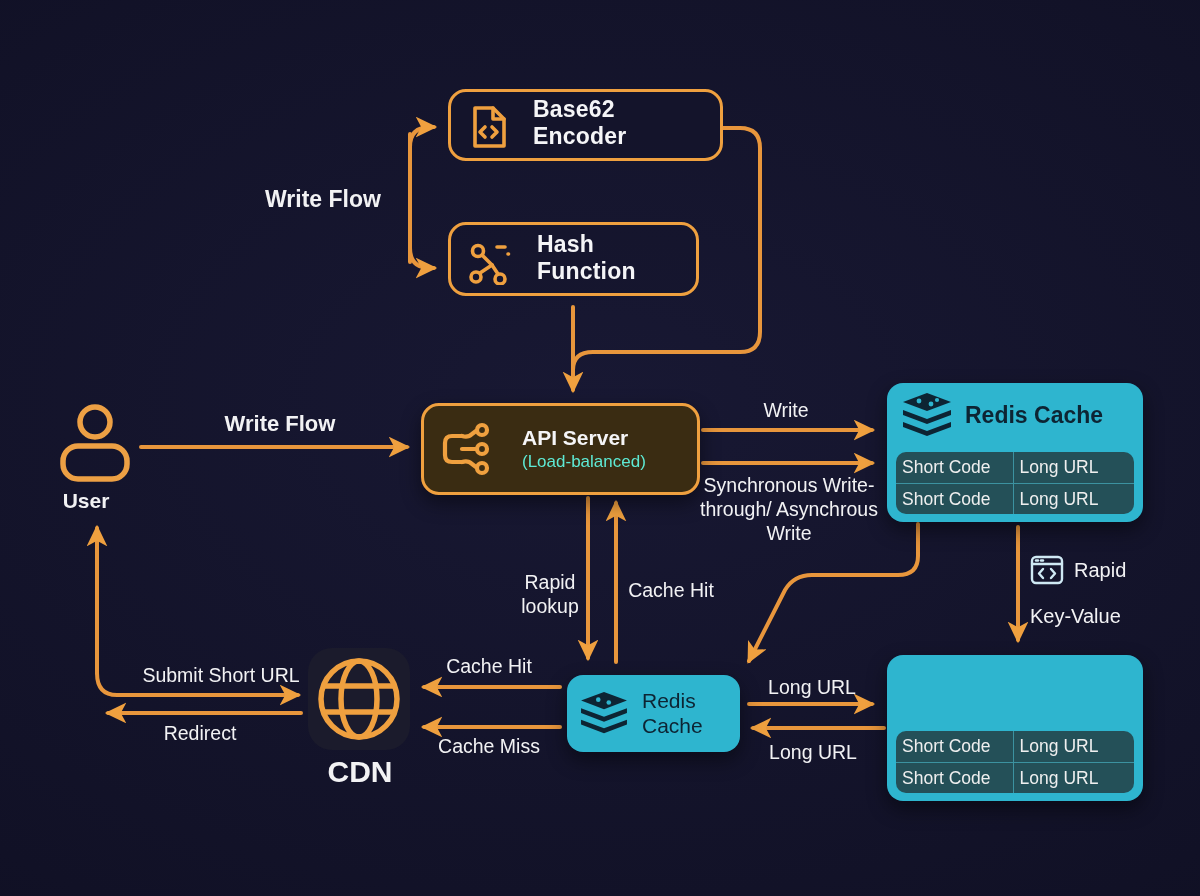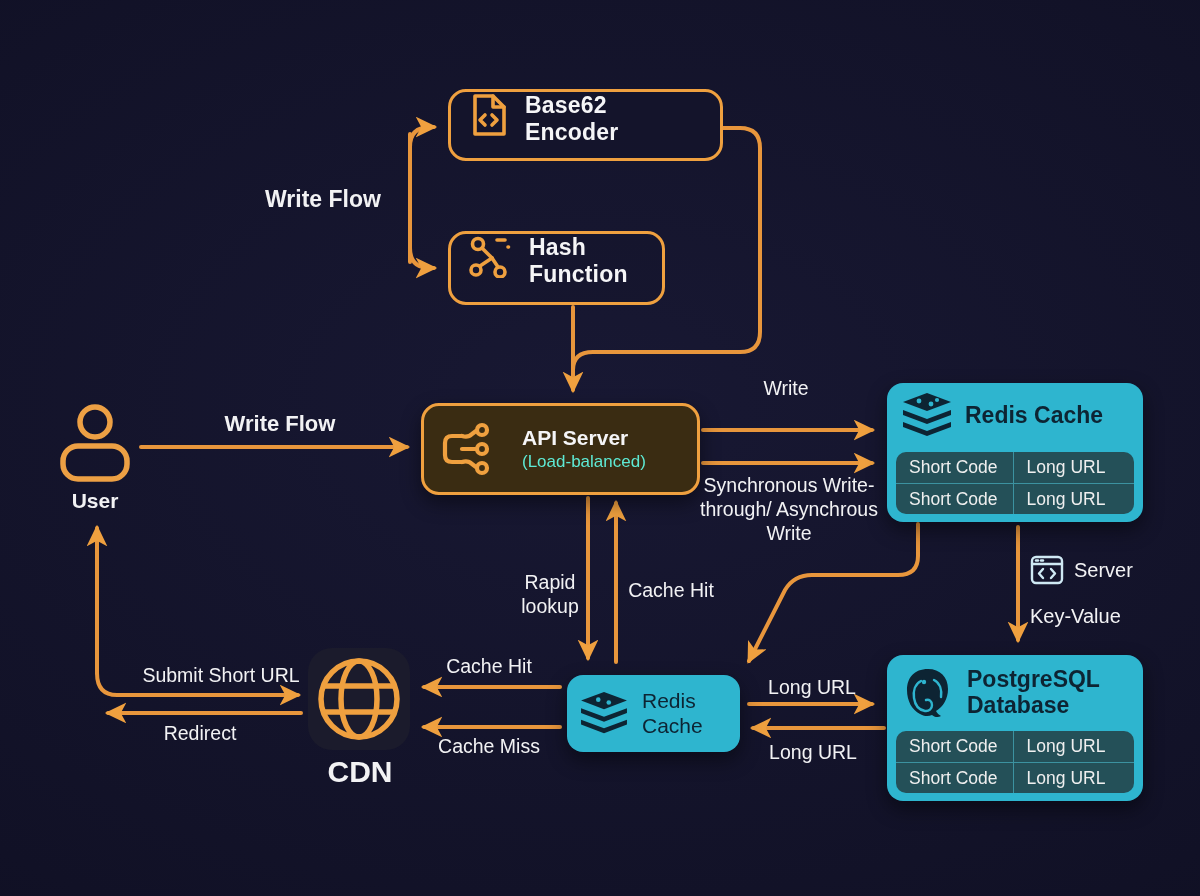--- a/index.html
+++ b/index.html
@@ -7,21 +7,21 @@
     position:relative;width:1200px;height:896px;overflow:hidden;
     font-family:"Liberation Sans","DejaVu Sans",sans-serif;
     background:radial-gradient(120% 100% at 50% 45%, #181833 0%, #111126 65%, #0d0d1c 100%);
     color:#f0f0f2;
   }
   .abs{position:absolute;}
   svg{display:block;}
   
   .box-outline{
     position:absolute;border:3.5px solid #efa03f;border-radius:18px;
-    display:flex;align-items:flex-start;gap:16px;padding:0 16px;box-sizing:border-box;
+    display:flex;align-items:flex-end;gap:24px;padding:8px 16px;box-sizing:border-box;
     background:rgba(20,20,40,.25);
   }
   .box-outline .ttl{font-size:23px;font-weight:700;color:#f5f5f7;letter-spacing:.2px;}
   
   .api-box{
     position:absolute;border:3.5px solid #efa03f;border-radius:18px;background:#3a2c12;
     display:flex;align-items:center;gap:28px;padding:0 14px;box-sizing:border-box;
     box-shadow:0 8px 20px rgba(0,0,0,.45);
   }
   .api-txt .t1{font-size:21px;font-weight:700;color:#f5f5f7;}
@@ -32,21 +32,21 @@
     box-shadow:0 8px 20px rgba(0,0,0,.45);color:#0d2433;
   }
   .cyan-head{display:flex;align-items:center;gap:12px;padding:10px 10px 0 14px;}
   .cyan-head .ttl{font-size:23px;font-weight:700;color:#0d2433;line-height:1.12;}
   .kv-table{
     position:absolute;background:#245058;border-radius:10px;
     display:grid;grid-template-columns:49% 51%;grid-template-rows:31px 31px;
     align-items:center;box-sizing:border-box;
   }
   .kv-table .cell{
-    font-size:17.5px;color:#efefef;padding-left:13px;white-space:nowrap;
+    font-size:17.5px;color:#efefef;padding-left:6px;white-space:nowrap;
     height:31px;line-height:31px;box-sizing:border-box;
   }
   .kv-table .c-right{border-left:1.5px solid rgba(80,200,220,.55);}
   .kv-table .r2{border-top:1.5px solid rgba(80,200,220,.55);}
   
   .cdn-tile{
     position:absolute;background:#1b1b2c;border-radius:24px;
     display:flex;align-items:center;justify-content:center;
   }
   
@@ -97,21 +97,21 @@
       <svg width="42" height="46" viewBox="0 0 42 46" fill="none" stroke="#efa03f" stroke-width="3.6" stroke-linejoin="round" stroke-linecap="round">
         <path d="M8 4 H26 L37 15 V42 H8 Z"></path>
         <path d="M26 4 V15 H37"></path>
         <path d="M18 23 L13 28 L18 33"></path>
         <path d="M25 23 L30 28 L25 33"></path>
       </svg>
     </span>
     <span class="ttl">Base62 Encoder</span>
   </div>
 
-  <div class="box-outline" style="left:448px;top:231px;width:217px;height:74px;">
+  <div class="box-outline" style="left:448px;top:222px;width:251px;height:74px;">
     <span>
       <svg width="46" height="44" viewBox="0 0 46 44" fill="none" stroke="#efa03f" stroke-width="3.6" stroke-linecap="round">
         <circle cx="11" cy="10" r="5.5"></circle>
         <circle cx="9" cy="36" r="5"></circle>
         <circle cx="33" cy="38" r="5"></circle>
         <path d="M15 14 L25 24"></path>
         <path d="M25 24 L13 32"></path>
         <path d="M25 24 L31 33"></path>
         <path d="M30 6 L38 6"></path>
         <path d="M41 13 L41.5 13"></path>
@@ -154,31 +154,20 @@
     </div>
     <div class="kv-table" style="left:9px;top:69px;width:238px;height:62px;">
       <div class="cell">Short Code</div>
       <div class="cell c-right">Long URL</div>
       <div class="cell r2">Short Code</div>
       <div class="cell c-right r2">Long URL</div>
     </div>
   </div>
 
   <div class="cyan-box" style="left:887px;top:655px;width:256px;height:146px;">
-    <div class="cyan-head" style="align-items:flex-start;padding-top:12px;">
-      <span>
-        <svg width="54" height="54" viewBox="0 0 54 54">
-          <path fill="#0d2433" d="M27 2 C13 2 6 11 6 23 C6 34 11 43 19 47 C22 49 27 50 31 48 C33 50 37 51 40 49 C38 48 36 46 35 44 C42 40 47 32 47 22 C47 10 39 2 27 2 Z"></path>
-          <path fill="none" stroke="#2eb5cf" stroke-width="2.4" stroke-linecap="round" d="M20 14 C14 17 12 24 13 31 C14 38 18 43 24 44 C28 44.5 31 42 31 38 C31 34 28 32 25 33"></path>
-          <path fill="none" stroke="#2eb5cf" stroke-width="2.4" stroke-linecap="round" d="M33 13 C39 16 41 23 40 30"></path>
-          <circle cx="23" cy="15" r="2.2" fill="#2eb5cf"></circle>
-        </svg>
-      </span>
-      <span class="ttl" style="width:130px;">PostgreSQL Database</span>
-    </div>
     <div class="kv-table" style="left:9px;top:76px;width:238px;height:62px;">
       <div class="cell">Short Code</div>
       <div class="cell c-right">Long URL</div>
       <div class="cell r2">Short Code</div>
       <div class="cell c-right r2">Long URL</div>
     </div>
   </div>
 
   <div class="cyan-box" style="left:567px;top:675px;width:173px;height:77px;display:flex;align-items:center;gap:13px;padding:0 12px;">
     <span>
@@ -194,37 +183,37 @@
   </div>
 
   <div class="abs" style="left:55px;top:400px;width:80px;height:110px;">
     <span>
       <svg width="80" height="86" viewBox="0 0 80 86" fill="none" stroke="#eda044" stroke-width="5.5" stroke-linecap="round">
         <circle cx="40" cy="22" r="15"></circle>
         <rect x="8" y="46" width="64" height="33" rx="15"></rect>
       </svg>
     </span>
   </div>
-  <div class="lbl bold" style="left:95px;top:501px;font-size:21px;">User</div>
+  <div class="lbl bold" style="left:86px;top:501px;font-size:21px;">User</div>
 
   <div class="cdn-tile" style="left:308px;top:648px;width:102px;height:102px;">
     <span>
       <svg width="88" height="88" viewBox="0 0 88 88" fill="none" stroke="#efa03f" stroke-width="5.5" stroke-linecap="round">
         <circle cx="44" cy="44" r="38"></circle>
         <ellipse cx="44" cy="44" rx="18" ry="38"></ellipse>
         <path d="M10 31 H78"></path>
         <path d="M10 57 H78"></path>
       </svg>
     </span>
   </div>
   <div class="lbl bold" style="left:360px;top:772px;font-size:30px;">CDN</div>
 
   <div class="lbl bold" style="left:323px;top:199px;font-size:23px;">Write Flow</div>
   <div class="lbl bold" style="left:280px;top:424px;font-size:22px;">Write Flow</div>
-  <div class="lbl" style="left:786px;top:388px;">Write</div>
+  <div class="lbl" style="left:786px;top:410px;">Write</div>
   <div class="lbl wrap" style="left:789px;top:509px;width:210px;">Synchronous Write-through/ Asynchrous Write</div>
   <div class="lbl wrap" style="left:550px;top:594px;width:82px;">Rapid lookup</div>
   <div class="lbl" style="left:671px;top:590px;">Cache Hit</div>
   <div class="lbl" style="left:489px;top:666px;">Cache Hit</div>
   <div class="lbl" style="left:489px;top:746px;">Cache Miss</div>
   <div class="lbl" style="left:812px;top:687px;">Long URL</div>
   <div class="lbl" style="left:813px;top:752px;">Long URL</div>
   <div class="lbl" style="left:201px;top:675px;margin-left:20px;">Submit Short URL</div>
   <div class="lbl" style="left:200px;top:733px;">Redirect</div>
 
@@ -233,18 +222,18 @@
       <span>
         <svg width="34" height="30" viewBox="0 0 34 30" fill="none" stroke="#cfe9f4" stroke-width="2.4" stroke-linecap="round" stroke-linejoin="round">
           <rect x="2" y="2" width="30" height="26" rx="4"></rect>
           <path d="M2 9 H32"></path>
           <path d="M6 5.5 H8"></path>
             <path d="M11 5.5 H13"></path>
           <path d="M13 14 L9 18.5 L13 23"></path>
           <path d="M21 14 L25 18.5 L21 23"></path>
         </svg>
       </span>
-      <span>Server</span>
+      <span>Rapid</span>
     </div>
     <div style="margin-top:20px;">Key-Value</div>
   </div>
 
 </div>
 
 </body></html>

